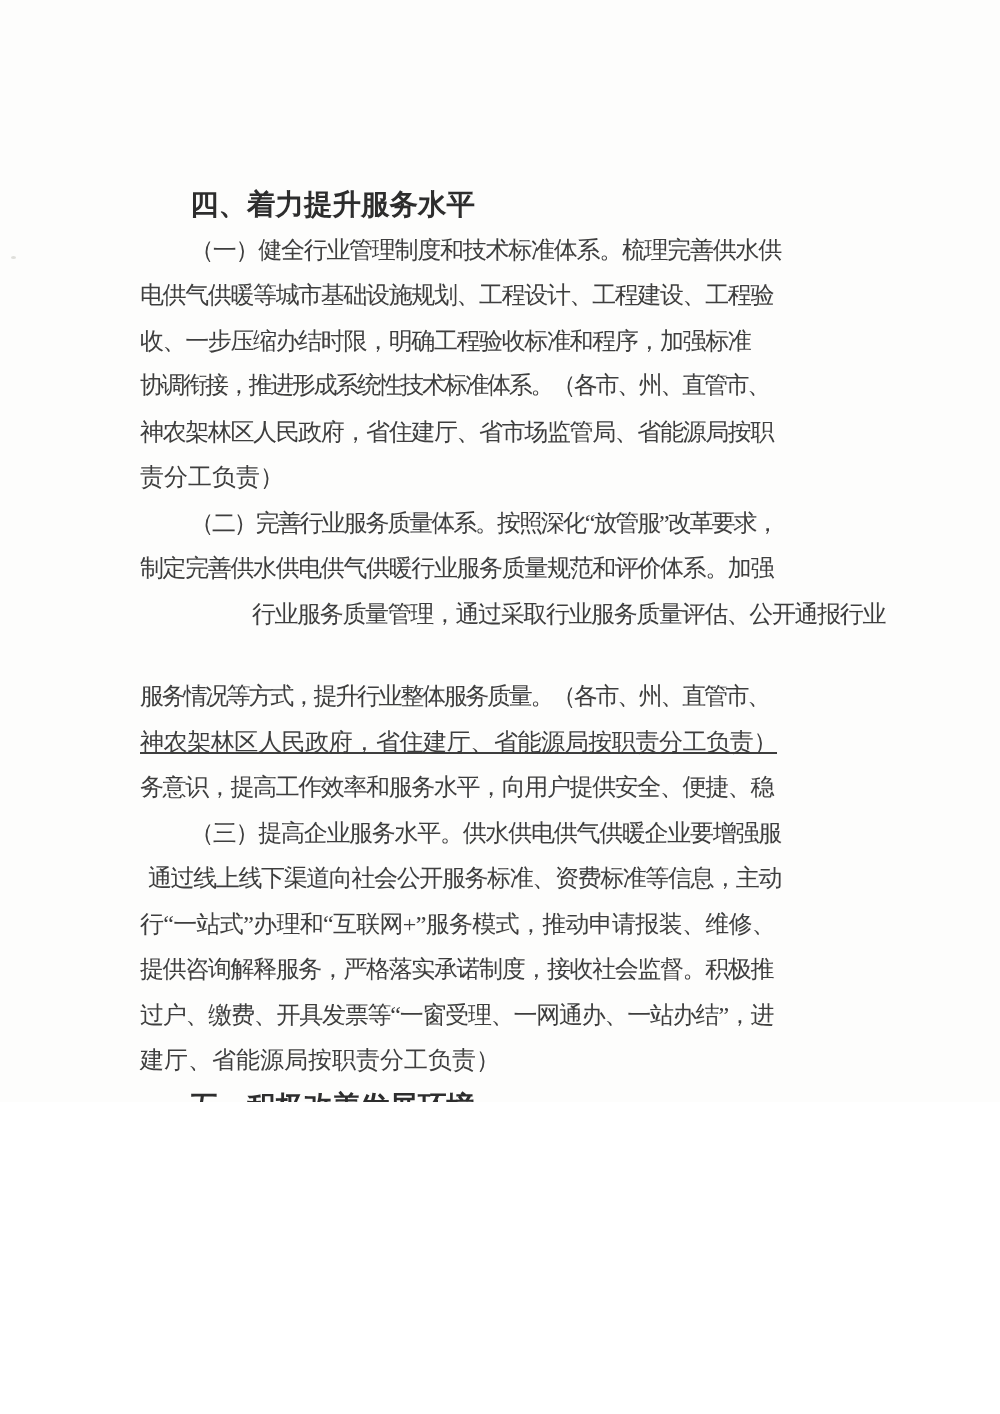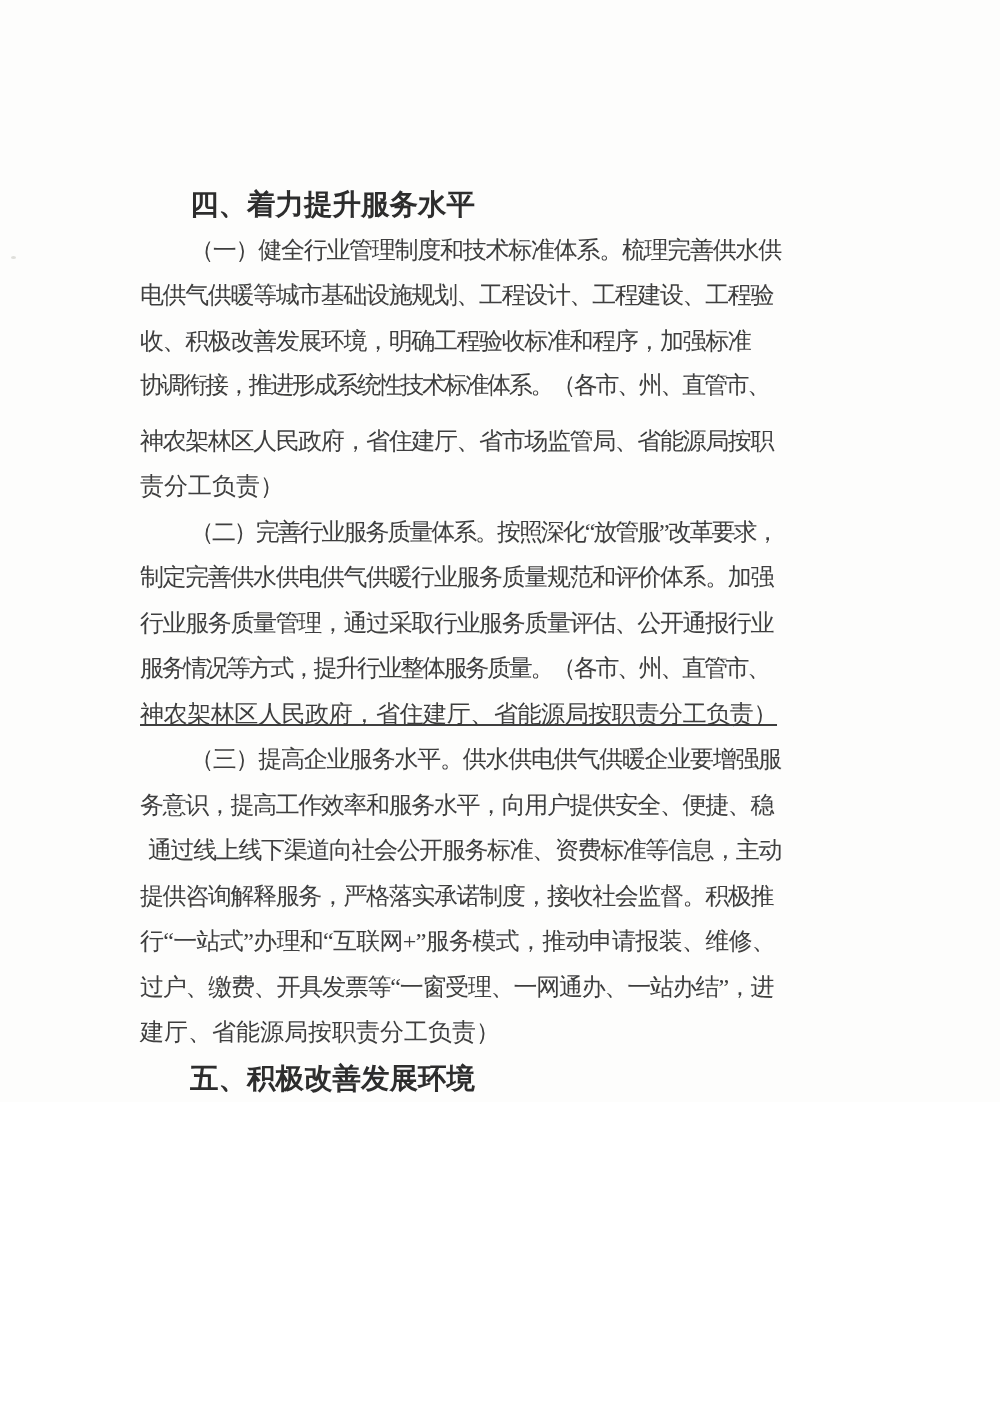--- a/index.html
+++ b/index.html
@@ -61,34 +61,34 @@
 </style>
 </head>
 <body>
 
 <div class="page">
 
   <div class="content">
     <div class="line h">四、着力提升服务水平</div>
     <div class="line ps j" style="letter-spacing: -1.26923px;">（一）健全行业管理制度和技术标准体系。梳理完善供水供</div>
     <div class="line f j" style="letter-spacing: -1.39286px;">电供气供暖等城市基础设施规划、工程设计、工程建设、工程验</div>
-    <div class="line f j" style="letter-spacing: -1.39286px;">收、积极改善发展环境，明确工程验收标准和程序，加强标准</div>
+    <div class="line f j" style="letter-spacing: -1.39286px;">收、一步压缩办结时限，明确工程验收标准和程序，加强标准</div>
     <div class="line f j" style="letter-spacing: -2.31034px; font-family: Liberation Mono, monospace;">协调衔接，推进形成系统性技术标准体系。（各市、州、直管市、</div>
-    <div class="line f j" style="letter-spacing: -1.39286px; margin-top: 9px;">神农架林区人民政府，省住建厅、省市场监管局、省能源局按职</div>
+    <div class="line f j" style="letter-spacing: -1.39286px;">神农架林区人民政府，省住建厅、省市场监管局、省能源局按职</div>
     <div class="line pe jm">责分工负责）</div>
     <div class="line ps j" style="letter-spacing: -2.07143px;">（二）完善行业服务质量体系。按照深化“放管服”改革要求，</div>
     <div class="line f j" style="letter-spacing: -1.39286px;">制定完善供水供电供气供暖行业服务质量规范和评价体系。加强</div>
-    <div class="line f j" style="letter-spacing: -1.39286px;">行业服务质量管理，通过采取行业服务质量评估、公开通报行业</div>
-    <div class="line f j" style="letter-spacing: -2.31034px;">服务情况等方式，提升行业整体服务质量。（各市、州、直管市、</div>
+    <div class="line f j" style="letter-spacing: -1.39286px; text-align: right;">行业服务质量管理，通过采取行业服务质量评估、公开通报行业</div>
+    <div class="line f j" style="letter-spacing: -2.31034px; margin-top: 37px;">服务情况等方式，提升行业整体服务质量。（各市、州、直管市、</div>
     <div class="line pe jm" style="letter-spacing: -0.407407px; text-decoration: underline;">神农架林区人民政府，省住建厅、省能源局按职责分工负责）</div>
+    <div class="line f j" style="letter-spacing: -1.39286px;">务意识，提高工作效率和服务水平，向用户提供安全、便捷、稳</div>
     <div class="line ps j" style="letter-spacing: -1.26923px;">（三）提高企业服务水平。供水供电供气供暖企业要增强服</div>
-    <div class="line f j" style="letter-spacing: -1.39286px;">务意识，提高工作效率和服务水平，向用户提供安全、便捷、稳</div>
     <div class="line f j" style="letter-spacing: -1.39286px; margin-left: 8px;">通过线上线下渠道向社会公开服务标准、资费标准等信息，主动</div>
+    <div class="line f j" style="letter-spacing: -0.7px;">行“一站式”办理和“互联网+”服务模式，推动申请报装、维修、</div>
     <div class="line f j" style="letter-spacing: -1.39286px;">提供咨询解释服务，严格落实承诺制度，接收社会监督。积极推</div>
-    <div class="line f j" style="letter-spacing: -0.7px;">行“一站式”办理和“互联网+”服务模式，推动申请报装、维修、</div>
     <div class="line f j" style="letter-spacing: -1.24138px;">过户、缴费、开具发票等“一窗受理、一网通办、一站办结”，进</div>
     <div class="line pe jm">建厅、省能源局按职责分工负责）</div>
     <div class="line h">五、积极改善发展环境</div>
   </div>
 
   <div class="footer-page-number">– 9 –</div>
 
   <div class="speck s1"></div>
   <div class="speck s2"></div>
   <div class="speck s3"></div>

